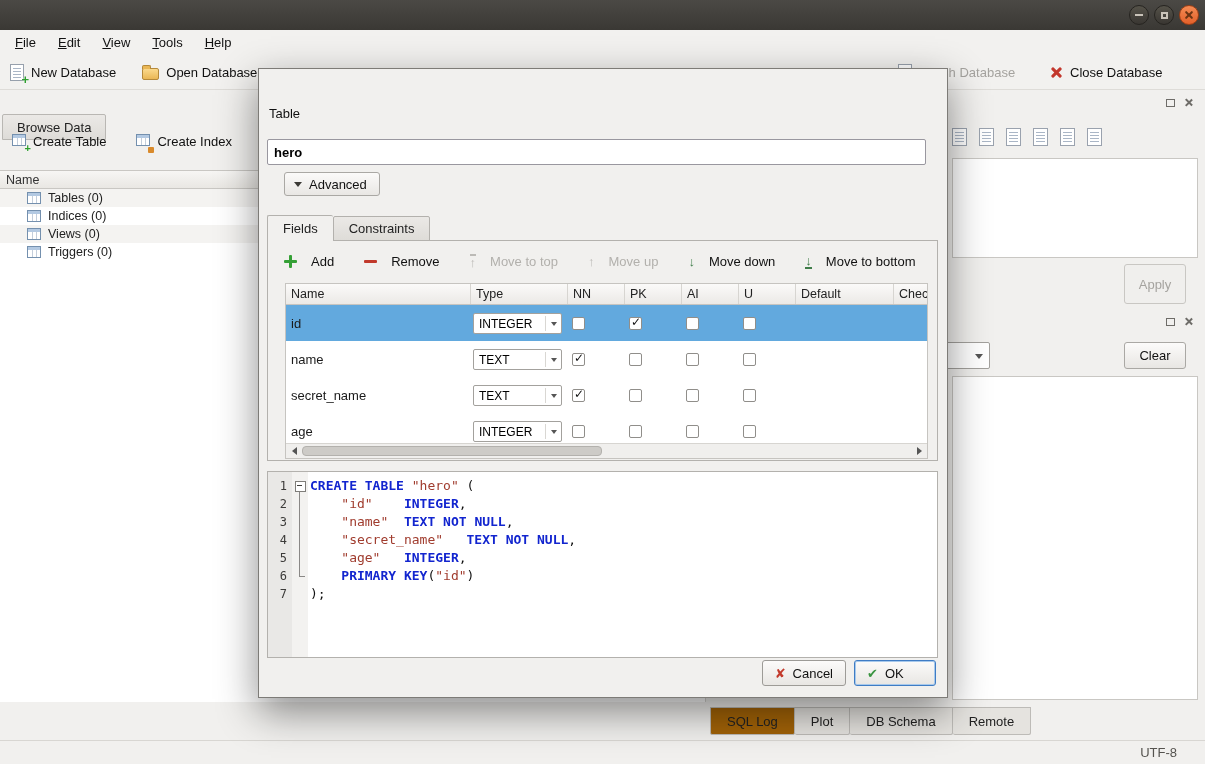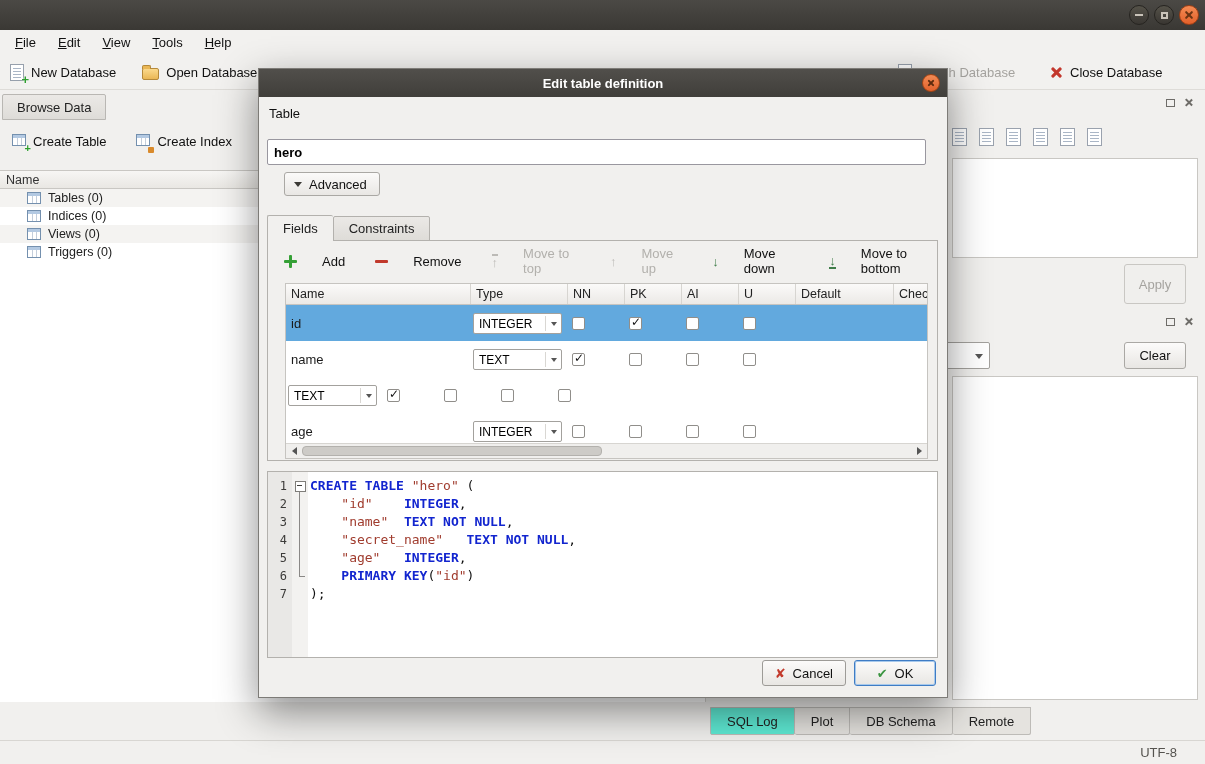--- a/index.html
+++ b/index.html
@@ -34,21 +34,21 @@
   .icon-folder{position:relative;width:17px;height:12px;margin-top:3px;background:linear-gradient(#fbd98c,#eab755);
     border:1px solid #b5893a;border-radius:2px;flex:none}
   .icon-folder::before{content:"";position:absolute;left:-1px;top:-4px;width:7px;height:3px;background:#eab755;
     border:1px solid #b5893a;border-bottom:none;border-radius:2px 2px 0 0}
   .icon-closex{position:relative;width:13px;height:13px;flex:none}
   .icon-closex::before,.icon-closex::after{content:"";position:absolute;left:5px;top:0;width:3px;height:13px;background:#c3372c;border-radius:1px}
   .icon-closex::before{transform:rotate(45deg)}.icon-closex::after{transform:rotate(-45deg)}
 
   
   .main-tabbar{position:absolute;left:2px;top:94px;display:flex}
-  .tab{height:26px;margin-top:0;padding:5px 14px 0;background:linear-gradient(#ebe9e6,#dedcd8);
+  .tab{height:26px;margin-top:20px;padding:5px 14px 0;background:linear-gradient(#ebe9e6,#dedcd8);
     border:1px solid #b9b7b3;border-right:none;border-radius:2px 2px 0 0;color:#222;white-space:nowrap}
   .tab:last-child{border-right:1px solid #b9b7b3}
   .tab.active{height:28px;margin-top:0;background:#f1f0ee;border-bottom:none;padding-top:7px}
   .create-row{position:absolute;left:6px;top:130px;display:flex;gap:18px}
   .flatbtn{display:flex;align-items:center;gap:7px;padding:4px 6px;color:#111}
   .icon-wrap{position:relative;display:inline-block}
   .icon-table{width:14px;height:12px;border:1px solid #7490ae;background:#fff;position:relative;display:inline-block;flex:none}
   .icon-table::before{content:"";position:absolute;left:0;top:0;right:0;height:3px;background:#b3c9e2}
   .icon-table::after{content:"";position:absolute;left:4px;top:3px;bottom:0;width:1px;background:#c4cedb;box-shadow:4px 0 0 #c4cedb}
   .badge-plus{position:absolute;right:-5px;bottom:-5px;color:#2e9e2e;font-weight:bold;font-size:11px;line-height:1;text-shadow:0 0 2px #fff}
@@ -74,21 +74,21 @@
   .btn{position:absolute;display:flex;align-items:center;justify-content:center;
     background:linear-gradient(#fcfbfa,#e8e6e3);border:1px solid #aaa8a4;border-radius:3px;color:#111}
   .btn.disabled{color:#a5a39f;background:#f0efed;border-color:#c9c7c3}
   .combo-part{position:absolute;left:944px;top:342px;width:46px;height:27px;background:#fff;border:1px solid #a3a19d;border-radius:2px}
   .combo-part::after{content:"";position:absolute;right:6px;top:11px;border-left:4px solid transparent;border-right:4px solid transparent;border-top:5px solid #555}
 
   
   .bottom-tabbar{position:absolute;left:710px;top:707px;display:flex}
   .btab{height:28px;padding:6px 16px 0;background:#e5e3df;border:1px solid #bdbbb7;border-left:none;color:#222;white-space:nowrap;border-radius:0 0 2px 2px}
   .btab:first-child{border-left:1px solid #bdbbb7}
-  .btab.active{background:#5eead4}
+  .btab.active{background:#a16207}
   .statusbar{position:absolute;left:0;top:740px;width:100%;height:24px;background:#f1f0ee;border-top:1px solid #d8d6d2;
     display:flex;align-items:center;justify-content:flex-end;padding-right:28px;color:#55534f}
 
   
   .dialog{position:absolute;left:258px;top:68px;width:690px;height:630px;background:#f1f0ee;
     border:1px solid #7d7b77;box-shadow:0 14px 38px rgba(0,0,0,.45);z-index:40}
   .dlg-titlebar{height:28px;background:linear-gradient(#514f4b,#403e3a);display:flex;align-items:center;justify-content:center;
     color:#fff;font-weight:bold;position:relative}
   .dlg-close{position:absolute;right:7px;top:5px;width:18px;height:18px;border-radius:50%;
     background:linear-gradient(#f28a54,#e2622c);border:1px solid #a34414;display:flex;align-items:center;justify-content:center}
@@ -102,21 +102,21 @@
   .tri-down{width:0;height:0;border-left:4px solid transparent;border-right:4px solid transparent;border-top:5px solid #3c3a36}
 
   .dlg-tabbar{position:absolute;left:8px;top:146px;display:flex}
   .dtab{height:25px;margin-top:1px;padding:4px 15px 0;background:linear-gradient(#ebe9e6,#dedcd8);
     border:1px solid #b3b1ad;border-right:none;border-radius:2px 2px 0 0;color:#222}
   .dtab:last-child{border-right:1px solid #b3b1ad}
   .dtab.active{height:26px;margin-top:0;background:#f1f0ee;border-bottom:none;padding-top:5px;position:relative;z-index:2}
 
   .fields-frame{position:absolute;left:8px;top:171px;width:671px;height:221px;border:1px solid #b3b1ad;background:#f1f0ee}
   .fields-toolbar{display:flex;align-items:center;gap:30px;height:40px;padding-left:16px}
-  .fact{display:flex;align-items:center;gap:25px;color:#111}
+  .fact{display:flex;align-items:center;gap:14px;color:#111}
   .fact.disabled{color:#b2b0ac}
   .ic-add{position:relative;width:13px;height:13px;flex:none}
   .ic-add::before{content:"";position:absolute;left:0;top:5px;width:13px;height:3px;background:#35a035;border-radius:1px}
   .ic-add::after{content:"";position:absolute;left:5px;top:0;width:3px;height:13px;background:#35a035;border-radius:1px}
   .ic-remove{width:13px;height:3px;background:#c1392b;border-radius:1px;flex:none}
   .ic-arrow{font-size:13px;font-weight:bold;line-height:13px;color:#3f7d49;flex:none}
   .fact.disabled .ic-arrow{color:#bcbab6}
   .ic-arrow.up::before{content:"↑"}
   .ic-arrow.down::before{content:"↓"}
   .ic-arrow.bar-top{border-top:2px solid currentColor}
@@ -156,21 +156,21 @@
   .sfold.start i{left:7px;top:14px;bottom:0;width:1px}
   .sfold.mid i{left:7px;top:0;bottom:0;width:1px}
   .sfold.end i{left:7px;top:0;width:1px;height:10px}
   .sfold.end::after{content:"";position:absolute;left:7px;top:9px;width:6px;height:1px;background:#8a8886}
   .scode{white-space:pre;padding-left:2px;color:#000}
   .t-kw{color:#1225cf;font-weight:bold}
   .t-str{color:#a03c2e}
   .t-p{color:#111}
 
   .dlg-btns{position:absolute;right:11px;bottom:11px;display:flex;gap:8px}
-  .dbtn{height:26px;min-width:82px;padding:0 12px;display:flex;align-items:center;justify-content:center;gap:7px;
+  .dbtn{height:26px;min-width:82px;padding:0 12px;display:flex;align-items:center;justify-content:flex-start;gap:7px;
     background:linear-gradient(#fcfbfa,#e8e6e3);border:1px solid #9d9b97;border-radius:3px;color:#111}
   .dbtn.ok{border-color:#3f7cc4;box-shadow:inset 0 0 0 1px #a7c9ec}
   .i-cancel::before{content:"✘";color:#c33a2c;font-weight:bold}
   .i-ok::before{content:"✔";color:#3a9440;font-weight:bold}
 </style>
 </head>
 <body>
 
 <div class="titlebar">
   <span class="winbtns">
@@ -279,26 +279,20 @@
     <div class="btab">Plot</div>
     <div class="btab">DB Schema</div>
     <div class="btab">Remote</div>
   </div>
 
 <div class="statusbar">
   <span>UTF-8</span>
 </div>
 
 <div class="dialog">
-  <div class="dlg-titlebar">
-    <span>Edit table definition</span>
-    <span class="dlg-close">
-        <span class="g-close"></span>
-      </span>
-  </div>
 
   <div class="dlg-label">Table</div>
   <input class="dlg-input" value="hero" style="">
 
   <div class="adv-btn">
     <span class="tri-down"></span>
     <span>Advanced</span>
   </div>
 
   <div class="dlg-tabbar">
@@ -379,20 +373,21 @@
             <div class="fcell" style="width: 57px;">
               <span class="cb"></span>
             </div>
             <div class="fcell" style="width: 57px;">
               <span class="cb"></span>
             </div>
             <div class="fcell" style="width: 98px;"></div>
             <div class="fcell" style="width: 60px;"></div>
           </div>
           <div class="frow">
+            <div class="fcell name" style="width: 185px;">secret_name</div>
             <div class="fcell" style="width: 97px;">
               <div class="combo">TEXT</div>
             </div>
             <div class="fcell" style="width: 57px;">
               <span class="cb on"></span>
             </div>
             <div class="fcell" style="width: 57px;">
               <span class="cb"></span>
             </div>
             <div class="fcell" style="width: 57px;">

